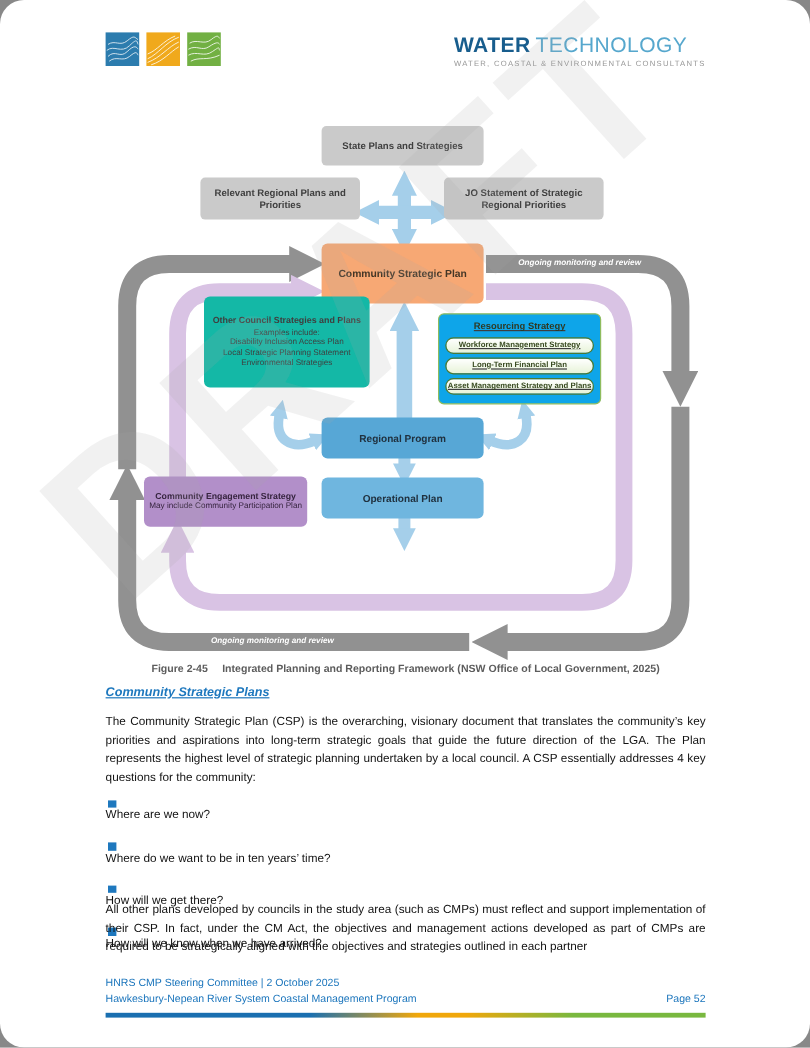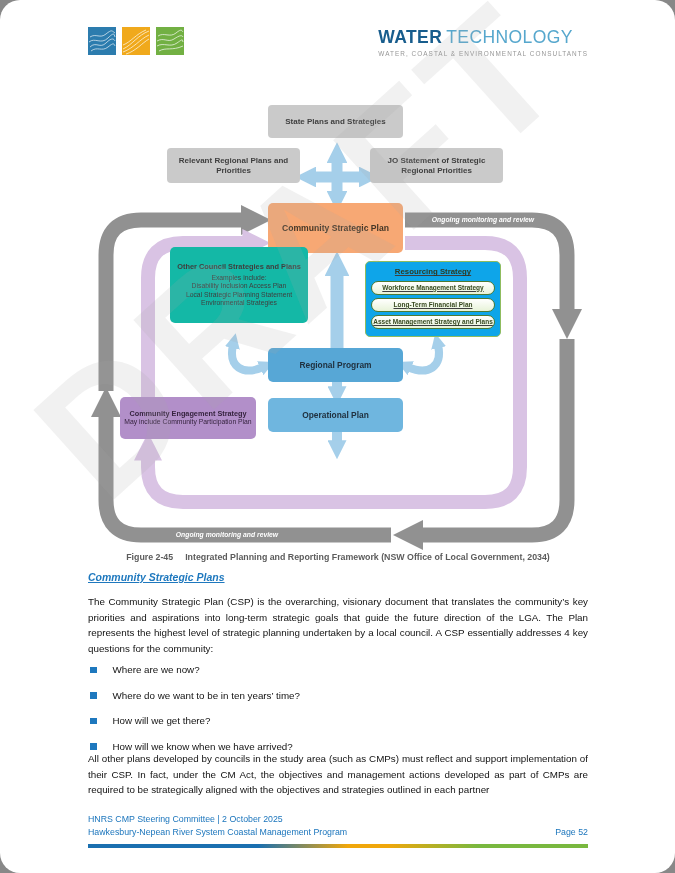--- a/index.html
+++ b/index.html
@@ -51,21 +51,21 @@
   
   .fig-caption{position:absolute; left:88px; top:552px; width:500px; text-align:center;
                font-size:8.8px; font-weight:bold; color:#5C5C5C;}
   .fig-caption .fl{margin-right:12px;margin-top:14px;}
   .sec-heading{position:absolute; left:88px; top:571px; font-size:10.5px; font-weight:bold;
                font-style:italic; color:#1E78BE; text-decoration:underline;}
   .para{position:absolute; left:88px; width:500px; font-size:9.8px; line-height:15.6px;
         text-align:justify; color:#121212;}
   .para1{top:594px;} .para2{top:751px;}
   .bullets{position:absolute; left:88px; top:663px; width:500px;}
-  .bullet{display:flex; margin-bottom:11.5px; font-size:9.8px; line-height:14px; color:#121212;}
+  .bullet{display:flex; margin-bottom:11.5px; font-size:9.8px; line-height:14px; color:#121212;flex-direction:column;}
   .bullet .sq{flex:0 0 auto; width:6.5px; height:6.5px; background:#1E78BE; margin:3.5px 16px 0 2px;}
   
   .footer-line{position:absolute; left:88px; width:500px; font-size:8.8px; color:#1B75BC;}
   .fl1{top:814px;} .fl2{top:827px; display:flex; justify-content:space-between;gap:32px;}
   .footer-bar{position:absolute; left:88px; top:844px; width:500px; height:4px;
     background:linear-gradient(90deg,#1A6FB0 0%,#1A6FB0 34%,#F0A70B 52%,#F0A70B 60%,#79B83F 78%,#79B83F 100%);}
   
   .watermark{position:absolute; left:-30px; top:150px; width:660px; z-index:40;
     text-align:center; font-size:175px; font-weight:bold; letter-spacing:8px;
     color:rgba(168,168,168,0.16); transform:rotate(-42deg); pointer-events:none; user-select:none;}
@@ -177,21 +177,21 @@
     <div class="dbox b-engage">
       <div class="ttl">Community Engagement Strategy</div>
       <div class="sub">May include Community Participation Plan</div>
     </div>
 
     <div class="arrow-label lab-right">Ongoing monitoring and review</div>
     <div class="arrow-label lab-bottom">Ongoing monitoring and review</div>
   </div>
 
   <div class="fig-caption">
-    <span class="fl">Figure 2-45</span><span>Integrated Planning and Reporting Framework (NSW Office of Local Government, 2034)</span>
+    <span class="fl">Figure 2-45</span><span>Integrated Planning and Reporting Framework (NSW Office of Local Government, 2025)</span>
   </div>
 
   <div class="sec-heading">Community Strategic Plans</div>
   <div class="para para1">The Community Strategic Plan (CSP) is the overarching, visionary document that translates the community’s key priorities and aspirations into long-term strategic goals that guide the future direction of the LGA. The Plan represents the highest level of strategic planning undertaken by a local council. A CSP essentially addresses 4 key questions for the community:</div>
 
   <div class="bullets">
     <div class="bullet">
       <span class="sq"></span>
       <span>Where are we now?</span>
     </div>

